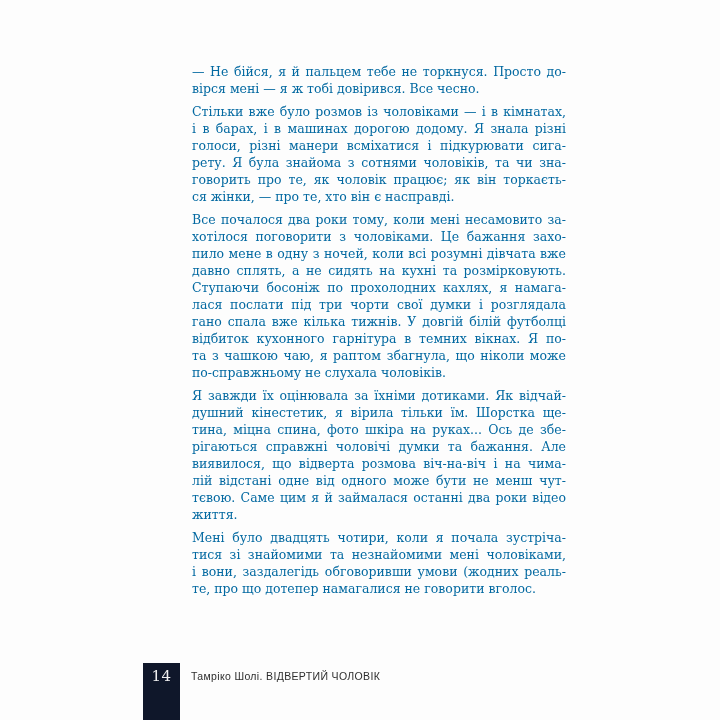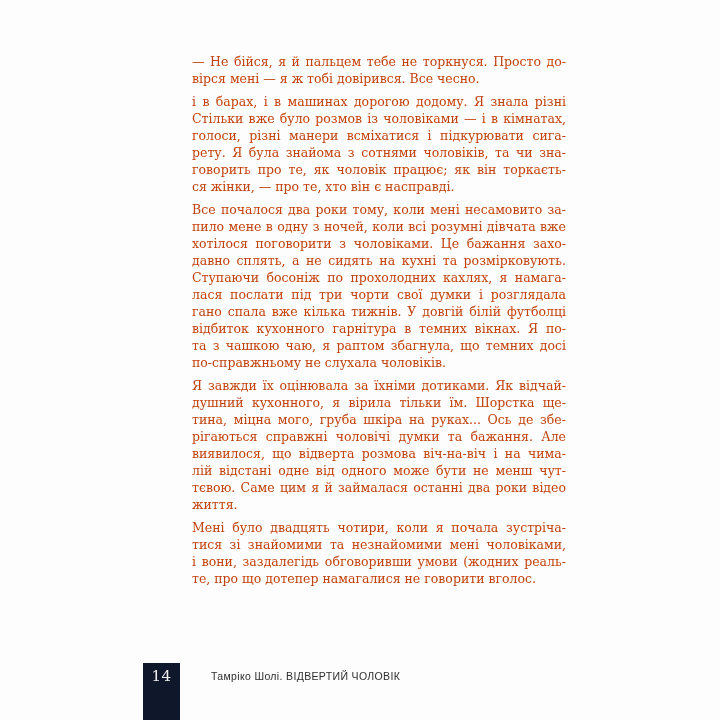--- a/index.html
+++ b/index.html
@@ -13,23 +13,23 @@
     position: relative;
     width: 720px;
     height: 720px;
     background: #fdfdfd;
     overflow: hidden;
     font-family: "DejaVu Serif", serif;
   }
   .text-block {
     position: absolute;
     left: 192px;
-    top: 53px;
+    top: 63px;
     width: 374px;
-    color: #c2410c;
+    color: #0369a1;
     font-size: 12.5px;
     line-height: 17px;
   }
   .para { margin: 0 0 6px 0; }
   .para:last-child { margin-bottom: 13px; }
   .line {
     text-align: justify;
     text-align-last: justify;
     min-height: 17px;
   }
@@ -49,63 +49,63 @@
     text-align: center;
   }
   .page-number {
     font-family: "DejaVu Serif", serif;
     font-size: 15px;
     color: #f0f0f0;
     letter-spacing: 0.5px;
   }
   .running-title {
     position: absolute;
-    left: 211px;
+    left: 191px;
     top: 670px;
     font-family: "Liberation Sans", sans-serif;
     font-size: 10.5px;
     letter-spacing: 0.35px;
     color: #2e2e2e;
     white-space: nowrap;
   }
 </style>
 </head>
 <body>
 
 <div class="page">
 
   <main class="text-block" id="text-block">
       <div class="para">
         <div class="line">— Не бійся, я й пальцем тебе не торкнуся. Просто до-</div>
         <div class="line last">вірся мені — я ж тобі довірився. Все чесно.</div>
       </div>
       <div class="para">
+        <div class="line">Стільки вже було розмов із чоловіками — і в кімнатах,</div>
         <div class="line">і в барах, і в машинах дорогою додому. Я знала різні</div>
-        <div class="line">Стільки вже було розмов із чоловіками — і в кімнатах,</div>
         <div class="line">голоси, різні манери всміхатися і підкурювати сига-</div>
         <div class="line">рету. Я була знайома з сотнями чоловіків, та чи зна-</div>
         <div class="line">говорить про те, як чоловік працює; як він торкаєть-</div>
         <div class="line last">ся жінки, — про те, хто він є насправді.</div>
       </div>
       <div class="para">
         <div class="line">Все почалося два роки тому, коли мені несамовито за-</div>
+        <div class="line">хотілося поговорити з чоловіками. Це бажання захо-</div>
         <div class="line">пило мене в одну з ночей, коли всі розумні дівчата вже</div>
-        <div class="line">хотілося поговорити з чоловіками. Це бажання захо-</div>
         <div class="line">давно сплять, а не сидять на кухні та розмірковують.</div>
         <div class="line">Ступаючи босоніж по прохолодних кахлях, я намага-</div>
         <div class="line">лася послати під три чорти свої думки і розглядала</div>
         <div class="line">гано спала вже кілька тижнів. У довгій білій футболці</div>
         <div class="line">відбиток кухонного гарнітура в темних вікнах. Я по-</div>
-        <div class="line">та з чашкою чаю, я раптом збагнула, що темних досі</div>
+        <div class="line">та з чашкою чаю, я раптом збагнула, що ніколи може</div>
         <div class="line last">по-справжньому не слухала чоловіків.</div>
       </div>
       <div class="para">
         <div class="line">Я завжди їх оцінювала за їхніми дотиками. Як відчай-</div>
-        <div class="line">душний кухонного, я вірила тільки їм. Шорстка ще-</div>
-        <div class="line">тина, міцна мого, груба шкіра на руках... Ось де збе-</div>
+        <div class="line">душний кінестетик, я вірила тільки їм. Шорстка ще-</div>
+        <div class="line">тина, міцна спина, фото шкіра на руках... Ось де збе-</div>
         <div class="line">рігаються справжні чоловічі думки та бажання. Але</div>
         <div class="line">виявилося, що відверта розмова віч-на-віч і на чима-</div>
         <div class="line">лій відстані одне від одного може бути не менш чут-</div>
         <div class="line">тєвою. Саме цим я й займалася останні два роки відео</div>
         <div class="line last">життя.</div>
       </div>
       <div class="para">
         <div class="line">Мені було двадцять чотири, коли я почала зустріча-</div>
         <div class="line">тися зі знайомими та незнайомими мені чоловіками,</div>
         <div class="line">і вони, заздалегідь обговоривши умови (жодних реаль-</div>

